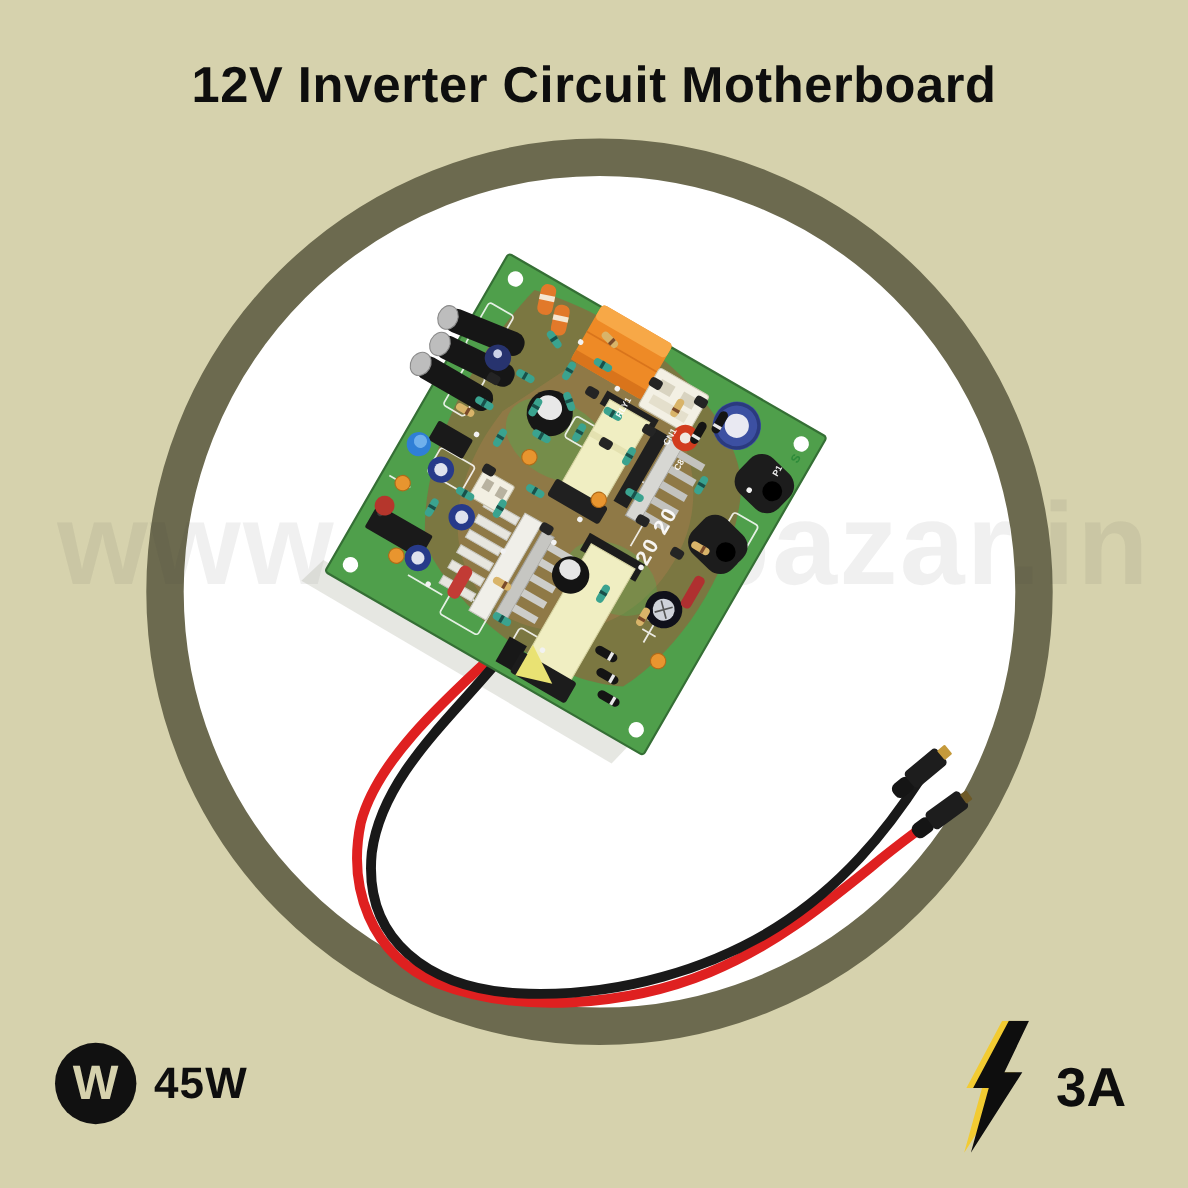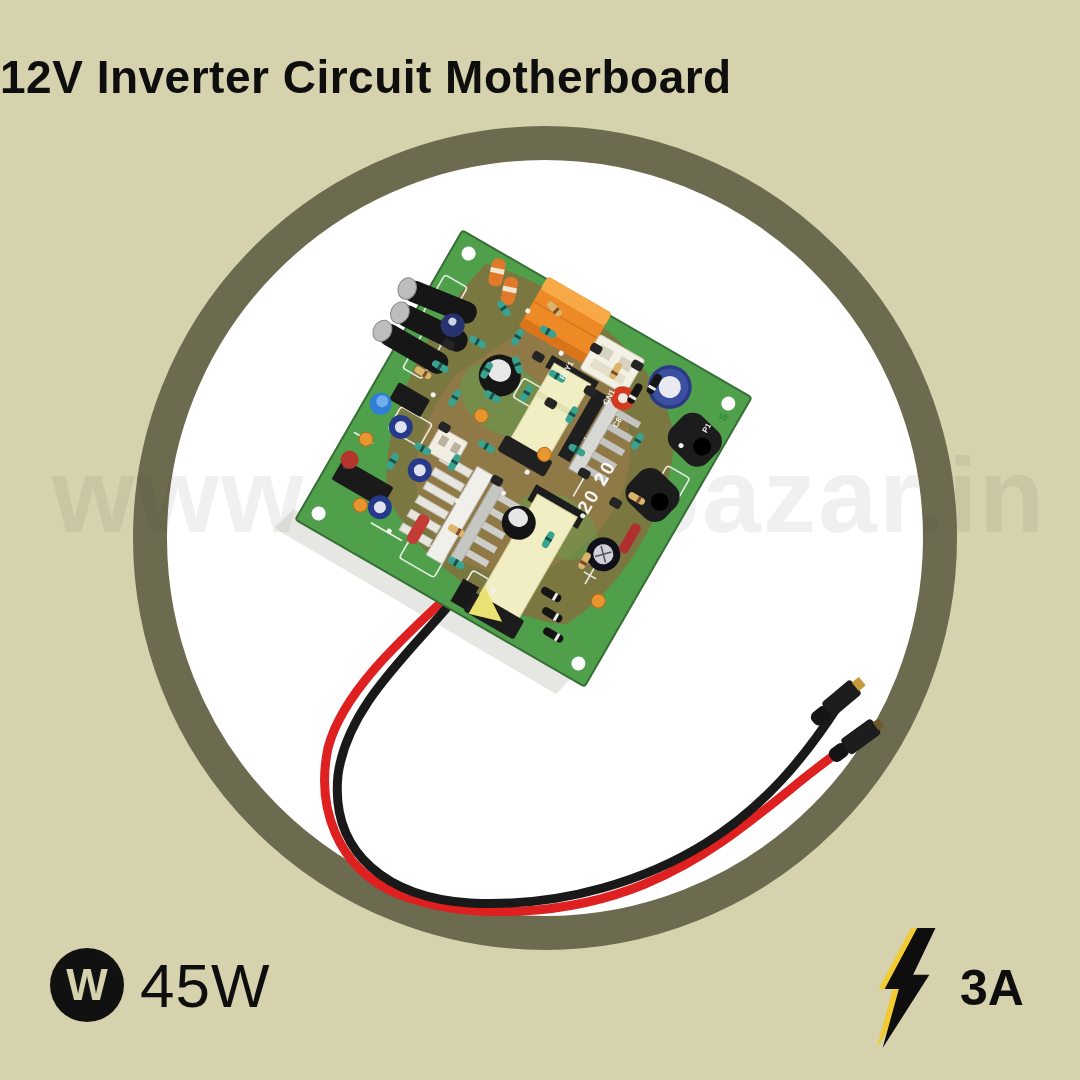--- a/index.html
+++ b/index.html
@@ -1,31 +1,31 @@
 <!DOCTYPE html>
 <html><head>
 <meta charset="utf-8">
 <style>
   html,body{margin:0;padding:0;}
   .stage{position:relative;width:1080px;height:1080px;overflow:hidden;
          font-family:"Liberation Sans",sans-serif;}
-  .title{position:absolute;top:50px;left:0;width:100%;text-align:left;
+  .title{position:absolute;top:50px;left:0;width:100%;text-align:center;
          font-size:46px;font-weight:bold;letter-spacing:.5px;margin:0;}
   .circle{position:absolute;left:133px;top:126px;width:824px;height:824px;
           border-radius:50%;border:34px solid #6c6a4f;background:#fff;box-sizing:border-box;}
   .watermark{position:absolute;top:442px;left:0;right:0;display:flex;
              justify-content:space-between;padding:0 34px 0 52px;
              font-size:106px;font-weight:bold;letter-spacing:2px;line-height:1;
              pointer-events:none;}
   .scene{position:absolute;left:0;top:0;width:1080px;height:1080px;}
   .badge{position:absolute;display:flex;align-items:center;}
   .watt-badge{left:50px;top:948px;gap:16px;}
   .w-circle{width:74px;height:74px;border-radius:50%;display:flex;align-items:center;
             justify-content:center;font-size:44px;font-weight:bold;}
-  .watt-text{font-size:62px;font-weight:normal;letter-spacing:1px;}
+  .watt-text{font-size:40px;font-weight:bold;letter-spacing:1px;}
   .amp-badge{left:874px;top:928px;gap:22px;}
   .amp-text{font-size:50px;font-weight:bold;}
   
   .silk{stroke:#ffffff;stroke-width:1.6;fill:none;opacity:.85;}
   .res>rect.rb{fill:#3aa38f;}
   .res>rect.rs{fill:#19504a;}
   .rest>rect.rb{fill:#d9b469;}
   .rest>rect.rs{fill:#7a4a2a;}
   .odisc{fill:#e8952f;stroke:#b06a18;stroke-width:1;}
   .tran{fill:#242424;}

